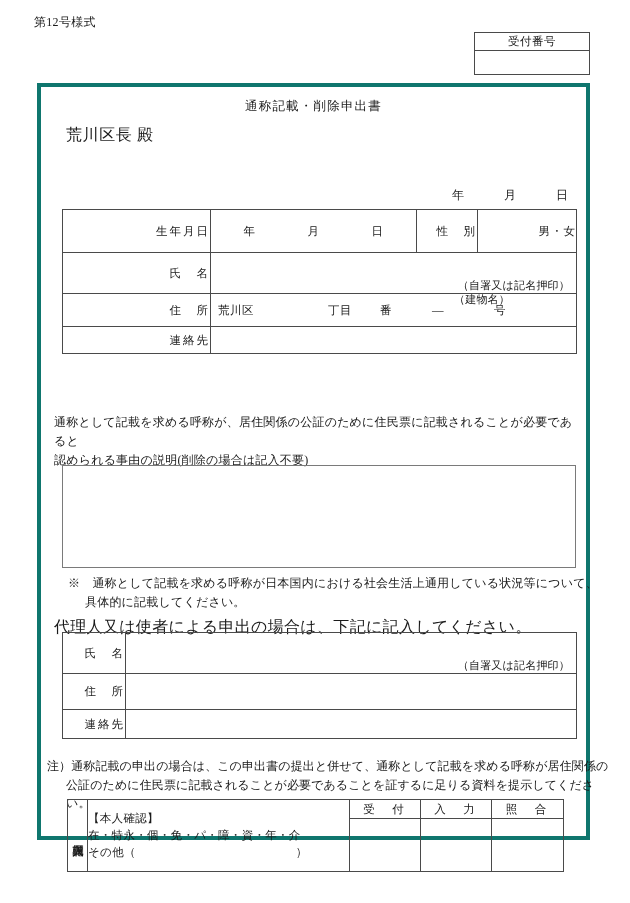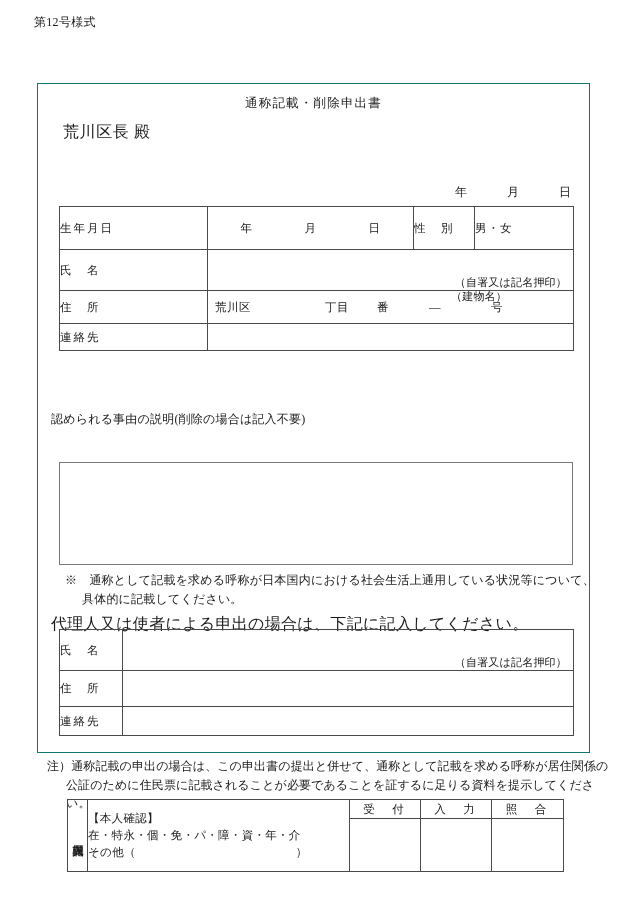--- a/index.html
+++ b/index.html
@@ -50,22 +50,22 @@
   .receipt-body {
     height: 23px;
   }
 
   
   .outer {
     position: absolute;
     left: 37px;
     top: 83px;
     width: 553px;
-    height: 670px;
-    border: 1px solid #0f766e;
+    height: 757px;
+    border: 4px solid #0f766e;
     box-sizing: border-box;
   }
 
   .doc-title {
     position: absolute;
     left: 0;
     right: 0;
     top: 11px;
     text-align: center;
     font-size: 12.5px;
@@ -111,21 +111,21 @@
     table-layout: fixed;
   }
   .tbl td {
     border: 1px solid #4a4a4a;
     padding: 0;
     font-size: 11.5px;
     vertical-align: middle;
     position: relative;
   }
   .lbl {
-    text-align: left;
+    text-align: right;
     letter-spacing: 2px;
   }
 
   .tbl-main {
     left: 21px;
     top: 122px;
     width: 514px;
   }
 
   .cell-alias-label { height: 52px; line-height: 1.55; text-align: center; letter-spacing: 0.5px; }
@@ -258,20 +258,24 @@
   }
   .staff-col-body { height: 52px; }
 </style>
 </head>
 <body>
 
 <div class="page">
 
   <div class="form-no">第12号様式</div>
 
+  <div class="receipt-box">
+    <div class="receipt-head">受付番号</div>
+    <div class="receipt-body"></div>
+  </div>
 
   <div class="outer">
 
     <div class="doc-title">通称記載・削除申出書</div>
 
     <div class="addressee">荒川区長 殿</div>
 
 
     <div class="date-line">
       <span class="y">年</span><span class="m">月</span><span class="d">日</span>
@@ -310,20 +314,21 @@
           </td>
         </tr>
         <tr>
           <td class="lbl" style="height:26px">連絡先</td>
           <td colspan="3"></td>
         </tr>
       </tbody>
     </table>
 
     <div class="reason-text">
+      <div>通称として記載を求める呼称が、居住関係の公証のために住民票に記載されることが必要であると</div>
       <div>認められる事由の説明(削除の場合は記入不要)</div>
     </div>
 
     <div class="reason-box"></div>
 
     <div class="note-star">※　通称として記載を求める呼称が日本国内における社会生活上通用している状況等について、具体的に記載してください。</div>
 
     <div class="agent-lead">代理人又は使者による申出の場合は、下記に記入してください。</div>
 
     <table class="tbl tbl-agent">

